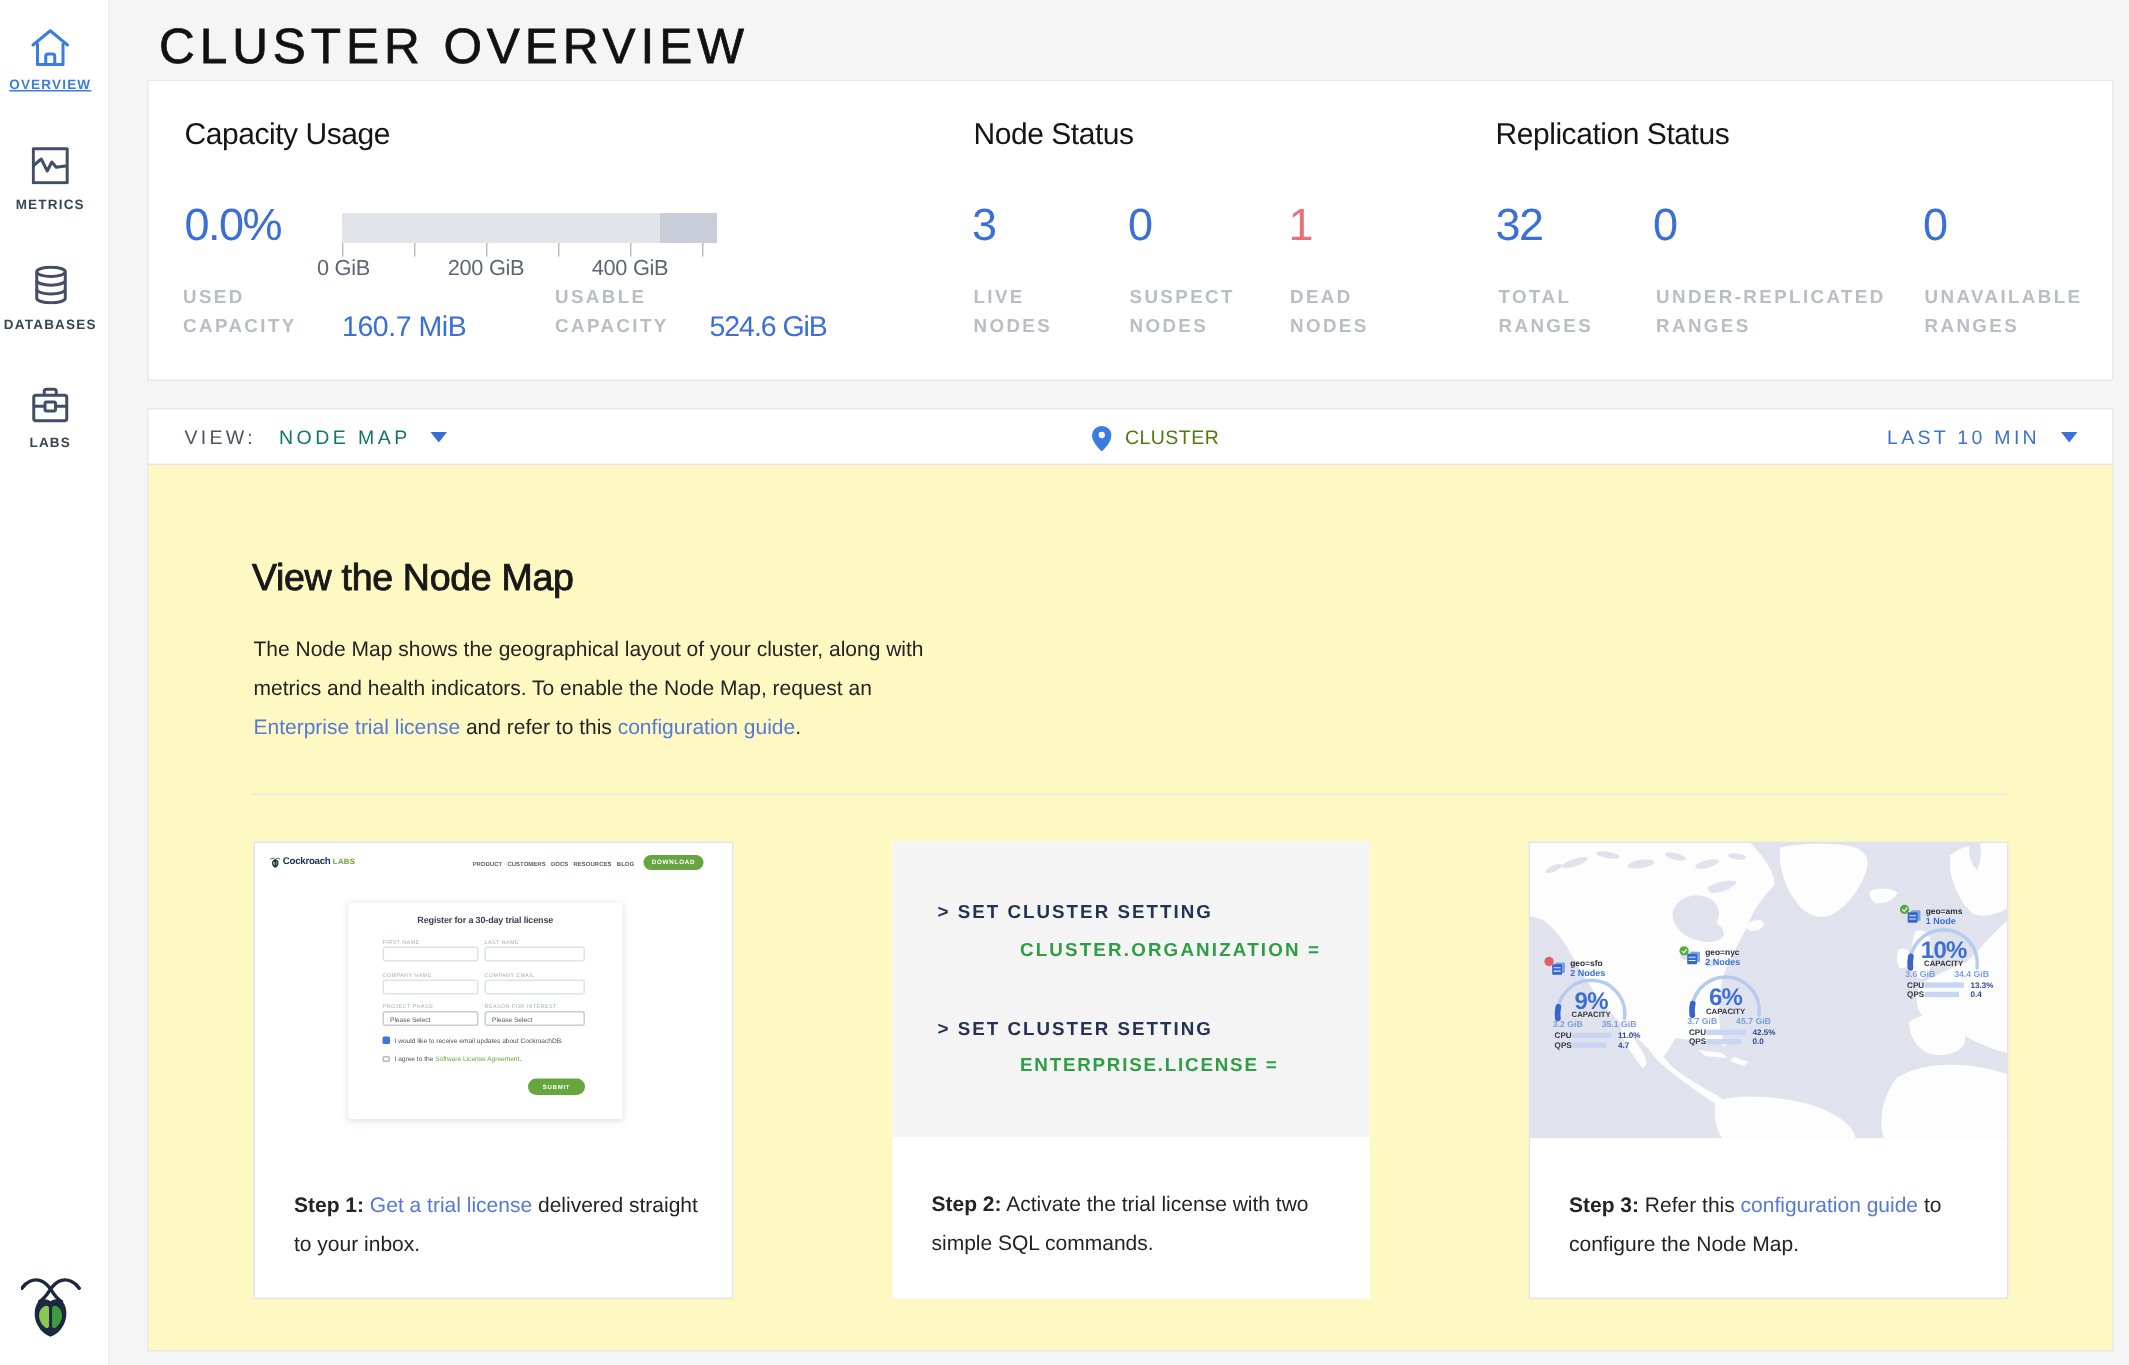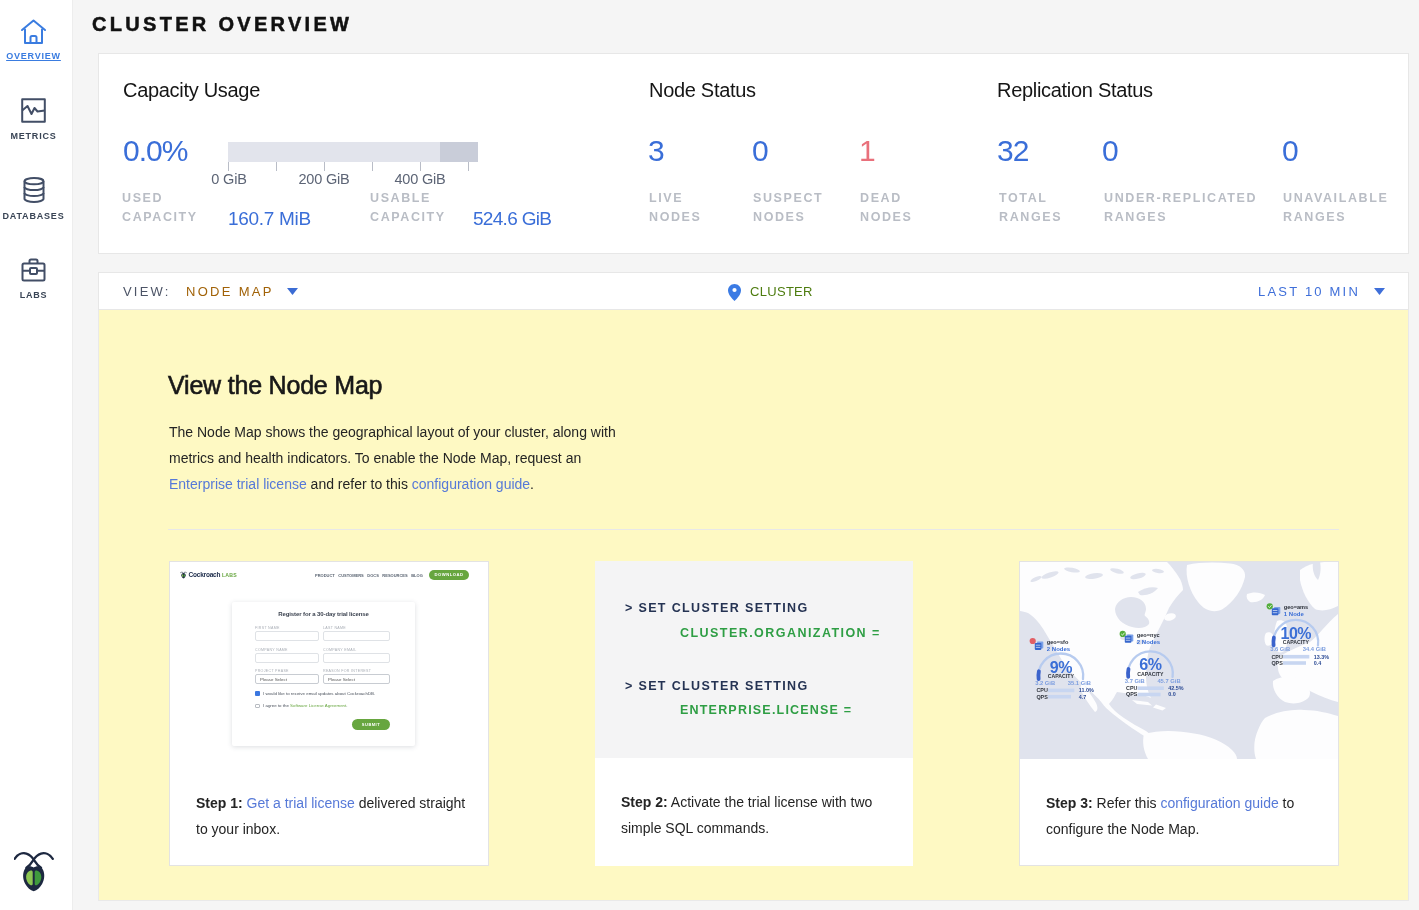--- a/index.html
+++ b/index.html
@@ -7,21 +7,21 @@
 body { background:#f5f5f5; font-family:"Liberation Sans", sans-serif; position:relative; }
 .abs { position:absolute; }
 
 
 #sidebar { left:0; top:0; width:73px; height:910px; background:#fff; border-right:1px solid #ededed; }
 .navitem { position:absolute; width:67px; text-align:center; }
 .navlabel { display:block; font-size:9px; line-height:9px; font-weight:bold; letter-spacing:0.8px; color:#394455; }
 .navlabel.active { color:#3a7ce0;text-decoration:underline; }
 
 
-#h1 { left:92px; top:14px; font-size:20px; line-height:1; letter-spacing:3.3px; color:#111; font-weight:bold; -webkit-text-stroke:0.5px #111; }
+#h1 { left:106px; top:14px; font-size:33px; line-height:1; letter-spacing:3.3px; color:#111; font-weight:normal; -webkit-text-stroke:0.5px #111; }
 
 
 #topcard { left:98px; top:53px; width:1311px; height:201px; background:#fff; border:1px solid #e7e7e7; }
 .sectitle { position:absolute; font-size:20px; line-height:1; letter-spacing:-0.3px; color:#151515; }
 .bignum { position:absolute; font-size:30px; line-height:1; letter-spacing:-1px; color:#3a6ed8; }
 .lbl { position:absolute; font-size:12.5px; letter-spacing:1.6px; color:#b9bdc5; line-height:18.5px; font-weight:bold;}
 .val { position:absolute; font-size:19px; line-height:1; letter-spacing:-0.3px; color:#3a6ed8; }
 
 
 #bar { position:absolute; left:129px; top:88px; width:250px; height:20px; background:#e2e4ec; }
@@ -143,21 +143,21 @@
   <div class="bignum" style="left:898px; top:82px;">32</div>
   <div class="bignum" style="left:1003px; top:82px;">0</div>
   <div class="bignum" style="left:1183px; top:82px;">0</div>
   <div class="lbl" style="left:900px; top:135px;">TOTAL<br>RANGES</div>
   <div class="lbl" style="left:1005px; top:135px;">UNDER-REPLICATED<br>RANGES</div>
   <div class="lbl" style="left:1184px; top:135px;">UNAVAILABLE<br>RANGES</div>
 </div>
 
 <div id="viewbar" class="abs">
   <div class="vtxt" style="left:24px; color:#4c5466;">VIEW:</div>
-  <div class="vtxt" style="left:87px; letter-spacing:2.3px; color:#a16207;">NODE MAP</div>
+  <div class="vtxt" style="left:87px; letter-spacing:2.3px; color:#0f766e;">NODE MAP</div>
   <svg class="abs" style="left:188px; top:15px;" width="11" height="7">
       <polygon points="0,0 11,0 5.5,7" fill="#3b6cd4"></polygon>
     </svg>
   <svg class="abs" style="left:629px; top:10.5px;" width="13" height="17" viewBox="0 0 13 17">
       <path d="M6.5 0C2.9 0 0 2.9 0 6.4c0 4.8 6.5 10.6 6.5 10.6s6.5-5.8 6.5-10.6C13 2.9 10.1 0 6.5 0z" fill="#3b7be4"></path>
       <circle cx="6.5" cy="6" r="2.1" fill="#fff"></circle>
     </svg>
   <div class="vtxt" style="left:651px; letter-spacing:0.3px; color:#4d7c0f;">CLUSTER</div>
   <div class="vtxt" style="left:1159px; letter-spacing:2.2px; color:#3f6fd9;">LAST 10 MIN</div>
   <svg class="abs" style="left:1275px; top:15px;" width="11" height="7">

